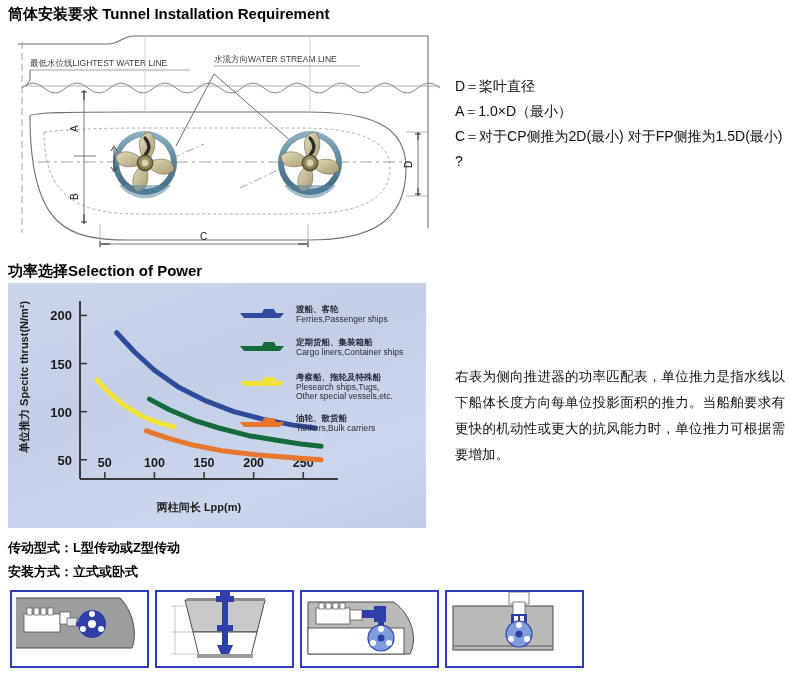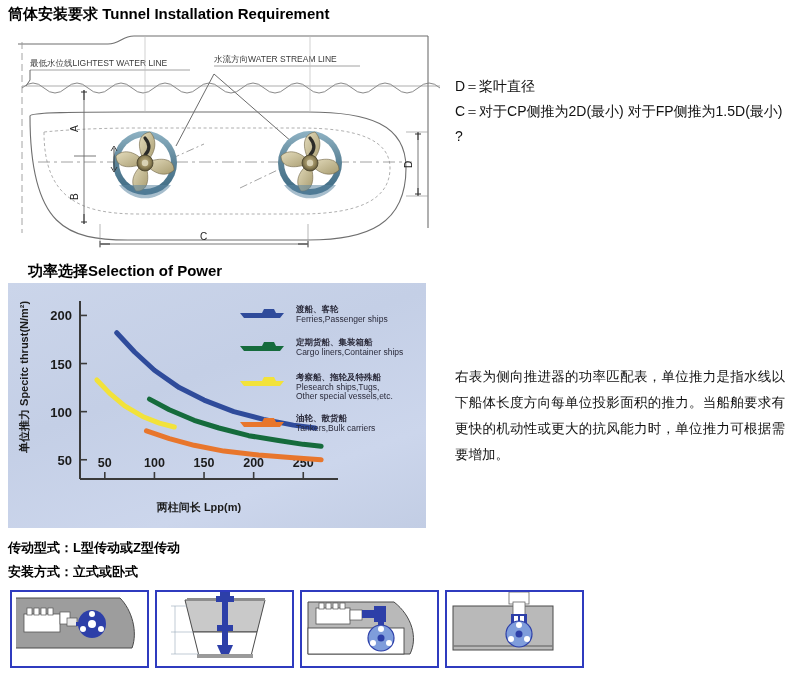--- a/index.html
+++ b/index.html
@@ -15,21 +15,21 @@
 
   
   .sec-head{
     position:absolute;
     font-size:15px;
     font-weight:bold;
     letter-spacing:0px;
     white-space:nowrap;
   }
   #head-tunnel{left:8px;top:5px;}
-  #head-power{left:8px;top:262px;margin-left:20px;}
+  #head-power{left:8px;top:262px;}
 
   .sub-line{
     position:absolute;
     font-size:13px;
     font-weight:bold;
     white-space:nowrap;
   }
   #line-drive{left:8px;top:539px;}
   #line-mount{left:8px;top:563px;}
 
@@ -180,20 +180,21 @@
       <line x1="398" y1="168" x2="420" y2="168" stroke="#9a9a9a" stroke-width="0.7"></line>
       <text x="404" y="140" font-family="Liberation Sans, sans-serif" font-size="10" fill="#222" transform="rotate(-90 404,140)">D</text>
 
       <line x1="137" y1="8" x2="137" y2="84" stroke="#bdbdbd" stroke-width="0.7"></line>
       <line x1="302" y1="8" x2="302" y2="84" stroke="#bdbdbd" stroke-width="0.7"></line>
     </svg>
   </div>
 
   <div id="formula-block">
     <div class="fl">D＝桨叶直径</div>
+    <div class="fl">A＝1.0×D（最小）</div>
     <div class="fl">C＝对于CP侧推为2D(最小) 对于FP侧推为1.5D(最小)</div>
     <div class="fl">?</div>
   </div>
 
   <div class="sec-head" id="head-power">功率选择Selection of Power</div>
 
   <div id="chart-panel">
     <svg id="chart-svg" width="418" height="245" viewBox="0 0 418 245" xmlns="http://www.w3.org/2000/svg">
 
       <line id="axis-y" x1="72" y1="18" x2="72" y2="196" stroke="#3a3a3a" stroke-width="2"></line>

